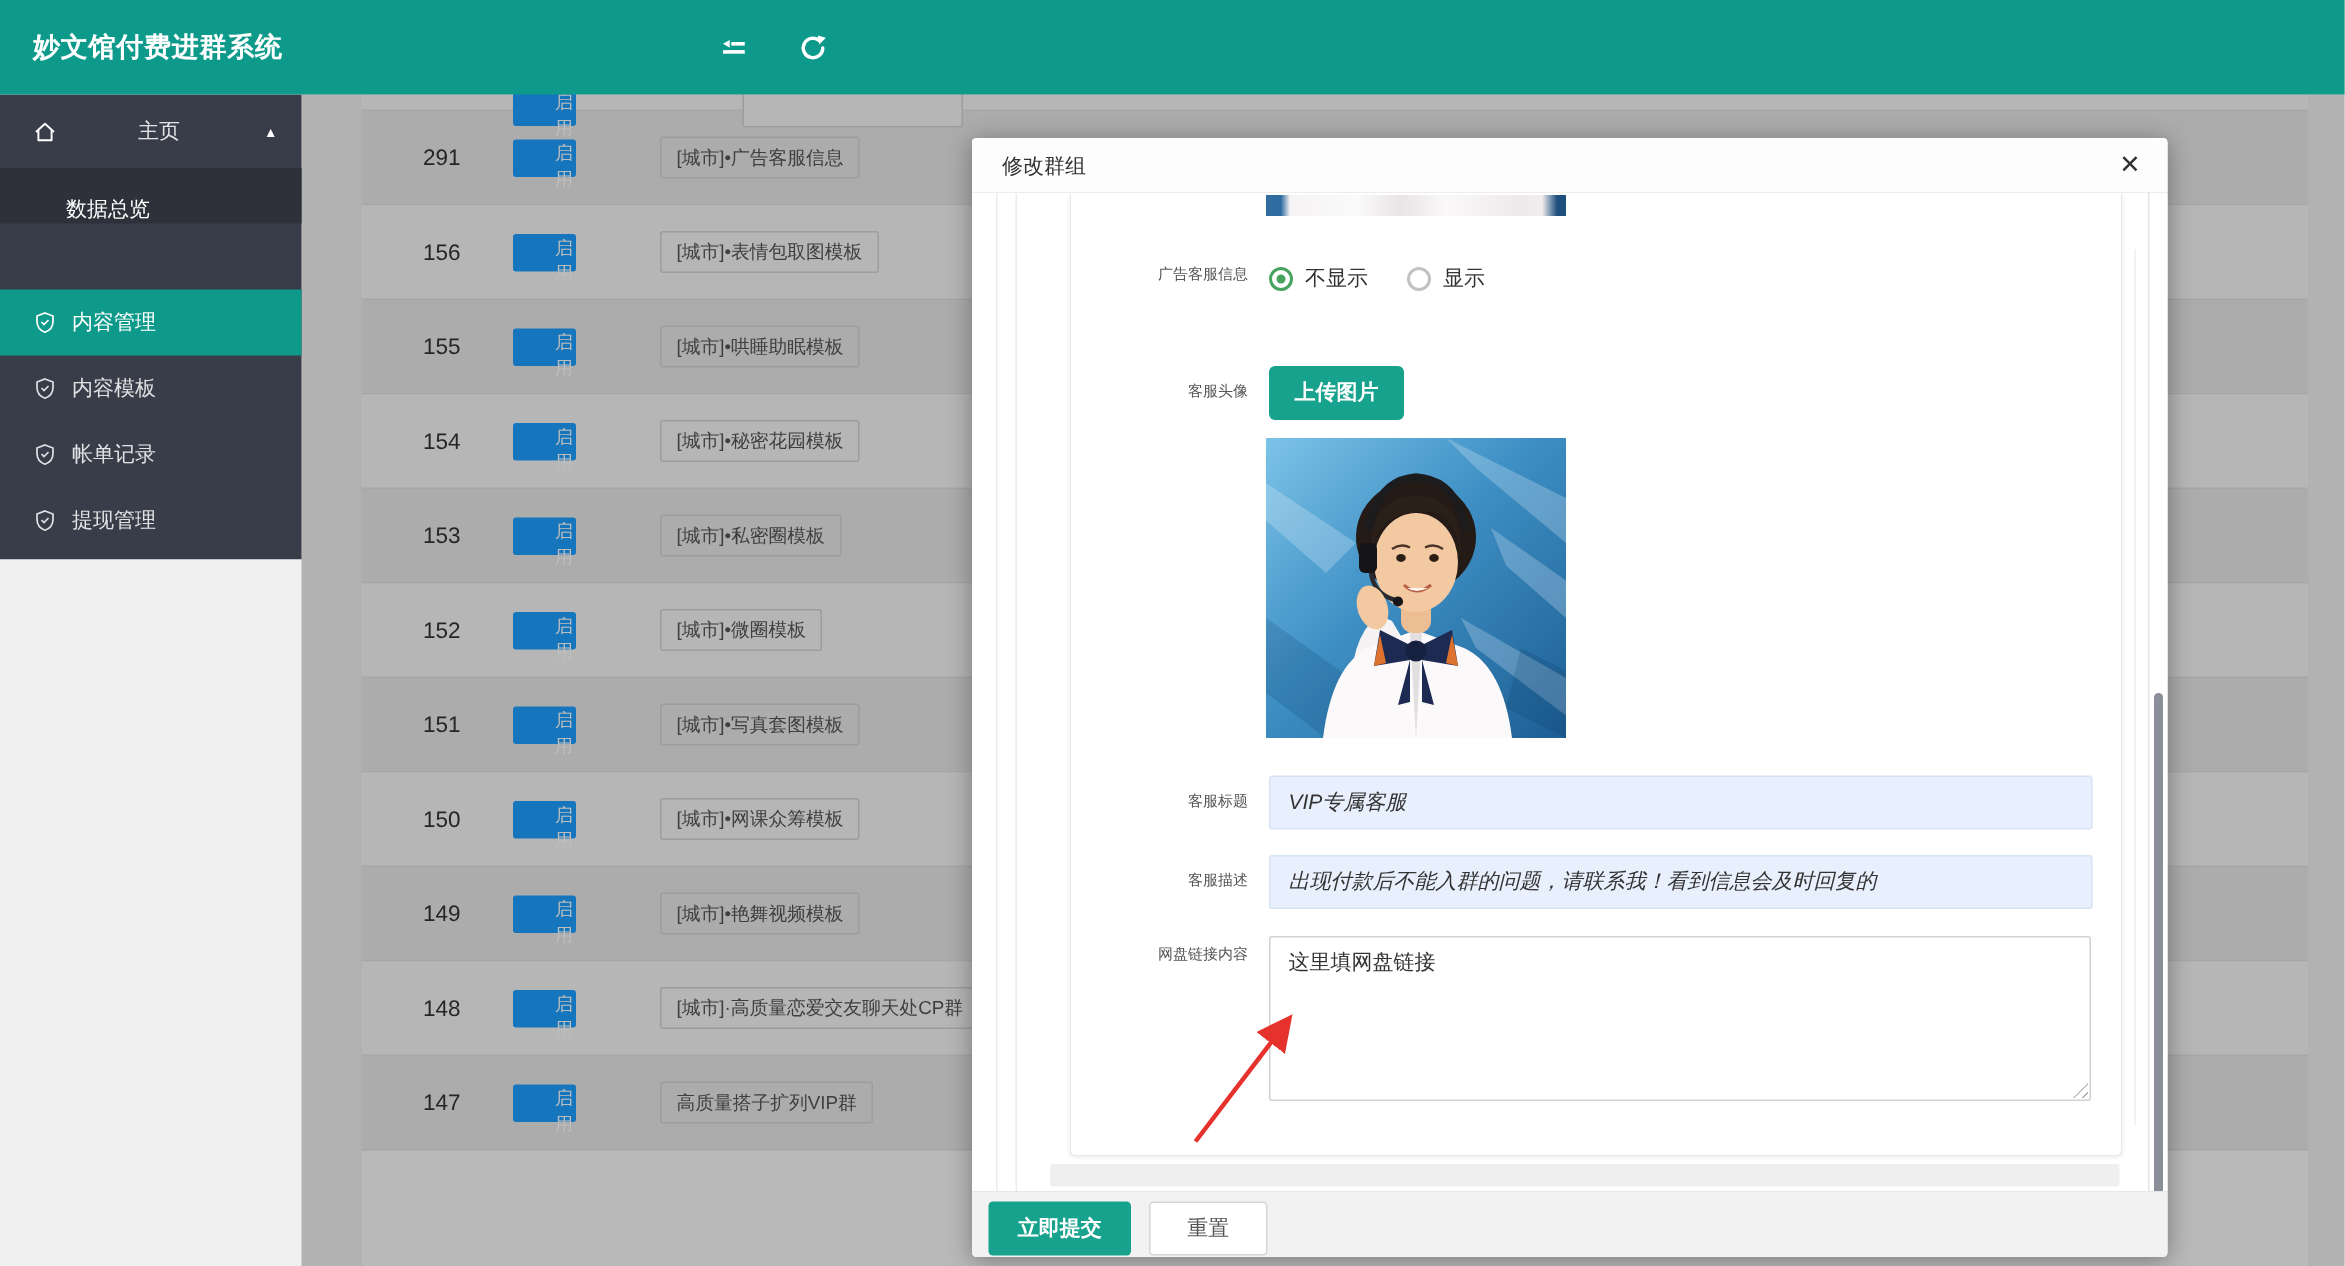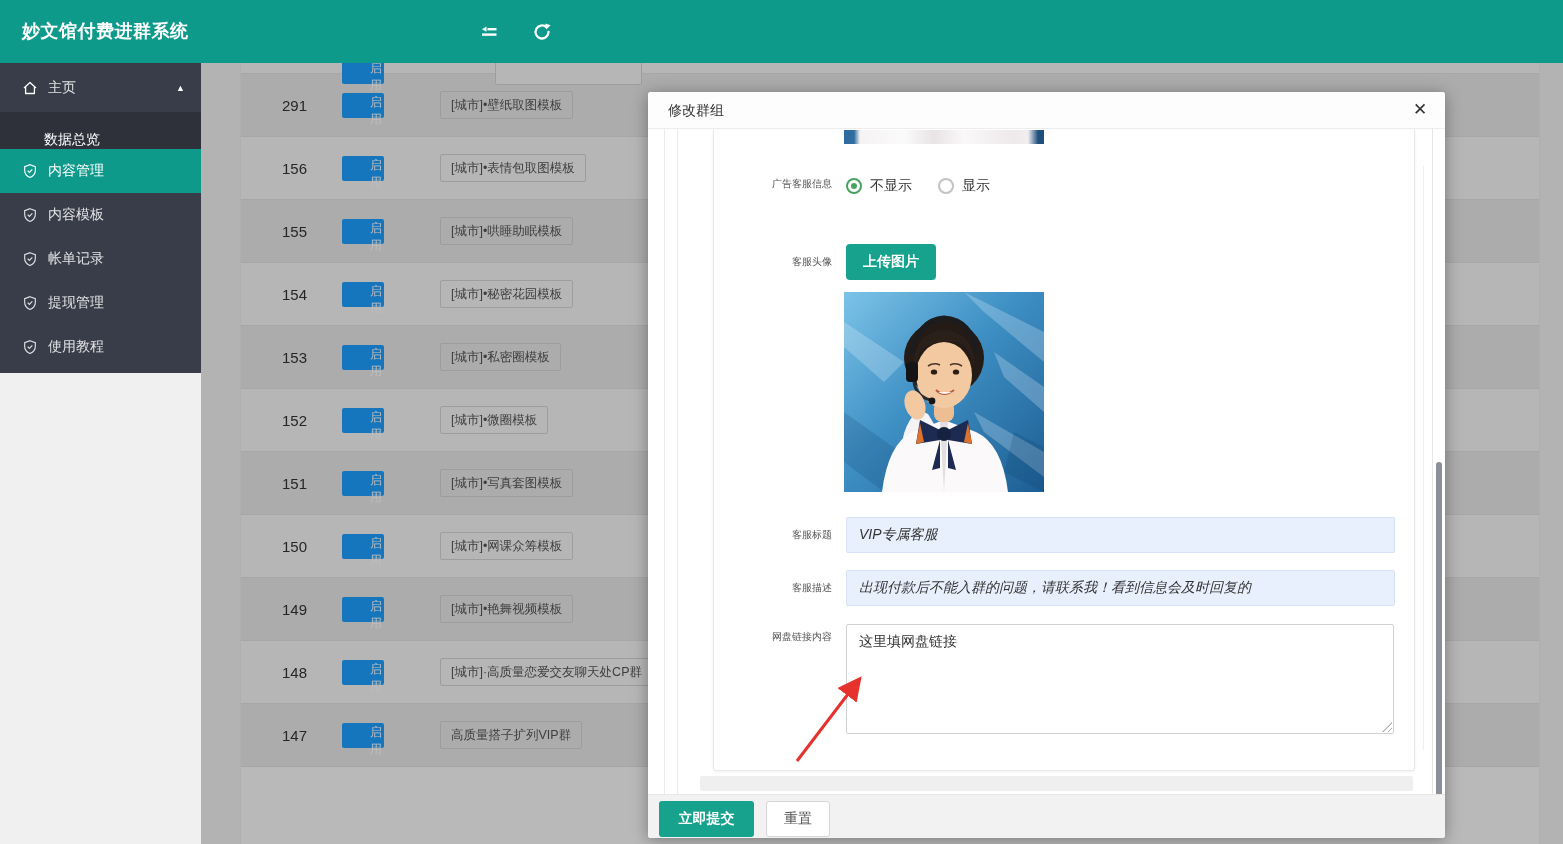--- a/index.html
+++ b/index.html
@@ -8,24 +8,24 @@
   
   .app-header{position:absolute;left:0;top:0;width:1563px;height:63px;background:#0d9a8b;z-index:40;padding-left:28px;}
   .app-title{position:absolute;left:22px;top:0;line-height:63px;color:#fff;font-size:18px;font-weight:bold;letter-spacing:.5px;}
   .hdr-icon{position:absolute;top:21px;width:22px;height:22px;cursor:pointer;}
   .hdr-icon svg{display:block;}
   
   .sidebar{position:absolute;left:0;top:63px;width:201px;height:310px;background:#393d49;z-index:30;}
   .sidebar-rest{position:absolute;left:0;top:373px;width:201px;height:471px;background:#f0f0f0;z-index:30;}
   .side-item{position:relative;height:44px;display:flex;align-items:center;color:rgba(255,255,255,.85);font-size:14px;cursor:pointer;}
   .side-item .s-icon{width:16px;height:16px;margin:0 10px 0 22px;flex:none;}
-  .side-item.home{height:49px;}
+  .side-item.home{height:49px;gap:44px;}
   .side-item .caret{position:absolute;right:16px;top:50%;transform:translateY(-50%);font-size:9px;color:#fff;}
   .side-sub{height:37px;display:flex;align-items:flex-end;background:#2e313a;color:#fff;font-size:14px;padding-left:44px;cursor:pointer;}
-  .side-item.active{background:#0d9a8b;color:#fff;}
+  .side-item.active{background:#0d9a8b;color:#fff;margin-top:44px;}
   
   .content-bg{position:absolute;left:201px;top:63px;right:0;bottom:0;background:#f2f2f2;}
   .gutter-line{position:absolute;left:226px;top:0;bottom:32px;width:1px;background:#dcdcdc;}
   .table-card{position:absolute;left:39px;top:-43px;width:1300px;height:855px;background:#fafafa;border:1px solid #ececec;border-radius:6px;box-sizing:border-box;overflow:hidden;}
   .t-row{height:63px;display:flex;align-items:center;border-bottom:1px solid #e2e2e2;box-sizing:border-box;}
   .t-row:nth-child(odd){background:#e9e9e9;}
   .t-row:nth-child(even){background:#f6f6f6;}
   .t-row.partial{height:53px;background:#f6f6f6;position:relative;}
   .t-row.partial .p-btn{position:absolute;left:101px;bottom:-11px;}
   .t-row.partial .p-box{position:absolute;left:198px;bottom:-12px;width:125px;}
@@ -59,42 +59,42 @@
   .photo{position:absolute;left:130px;top:163px;width:200px;height:200px;overflow:hidden;}
   .f-input{position:absolute;left:132px;width:549px;height:36px;box-sizing:border-box;border:1px solid #d6e2f5;background:#e8f0fe;border-radius:2px;padding:0 12px;font-size:14px;color:#333;font-family:inherit;font-style:italic;}
   .ta-wrap{position:absolute;left:132px;top:495px;width:548px;height:110px;}
   .f-textarea{width:100%;height:100%;box-sizing:border-box;border:1px solid #d2d2d2;border-radius:2px;background:#fff;padding:8px 12px;font-size:14px;color:#333;font-family:inherit;resize:none;}
   .resize-corner{position:absolute;right:2px;bottom:2px;width:10px;height:10px;pointer-events:none;
     background:repeating-linear-gradient(135deg,transparent 0 3px,#9a9a9a 3px 4px);
     clip-path:polygon(100% 0,100% 100%,0 100%);opacity:.8;}
   .annot-arrow{position:absolute;left:62px;top:530px;width:110px;height:110px;pointer-events:none;}
   .modal-footer{position:absolute;left:0;bottom:0;right:0;height:44px;background:#f2f2f2;border-top:1px solid #e7e7e7;border-radius:0 0 3px 3px;box-sizing:border-box;}
   .btn-submit{position:absolute;left:11px;top:6px;width:95px;height:36px;border:none;border-radius:3px;background:#16a28c;color:#fff;font-size:14px;font-weight:bold;cursor:pointer;font-family:inherit;}
-  .btn-reset{position:absolute;left:118px;top:6px;width:64px;height:36px;border:1px solid #d6d6d6;border-radius:3px;background:#fff;color:#555;font-size:14px;cursor:pointer;font-family:inherit;}
+  .btn-reset{position:absolute;left:118px;top:6px;width:79px;height:36px;border:1px solid #d6d6d6;border-radius:3px;background:#fff;color:#555;font-size:14px;cursor:pointer;font-family:inherit;}
   .m-scrolltrack{position:absolute;right:0;top:36px;bottom:0;width:13px;}
   .m-scrolltrack .trackline{position:absolute;left:0;top:0;bottom:44px;width:1px;background:#e6e6e6;}
   .m-thumb{position:absolute;right:3px;top:370px;width:6px;height:376px;background:#8a8f9a;border-radius:3px;cursor:pointer;}
   .rightline{position:absolute;right:21px;top:37px;bottom:44px;width:1px;background:#efefef;}
 </style>
 </head>
 <body>
 
 <div class="content-bg">
   <div class="gutter-line"></div>
   <div class="table-card">
     <div class="t-row partial">
       <button class="t-status p-btn">启用</button>
       <div class="t-name p-box"></div>
     </div>
     <div id="row-list">
 
         <div class="t-row">
           <div class="t-num">291</div>
           <button class="t-status">启用</button>
-          <div class="t-name"><span>[城市]•壁纸取图模板</span></div>
+          <div class="t-name"><span>[城市]•广告客服信息</span></div>
         </div>
 
         <div class="t-row">
           <div class="t-num">156</div>
           <button class="t-status">启用</button>
           <div class="t-name"><span>[城市]•表情包取图模板</span></div>
         </div>
 
         <div class="t-row">
           <div class="t-num">155</div>

